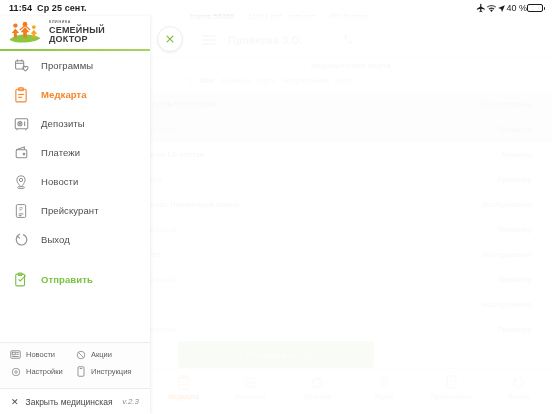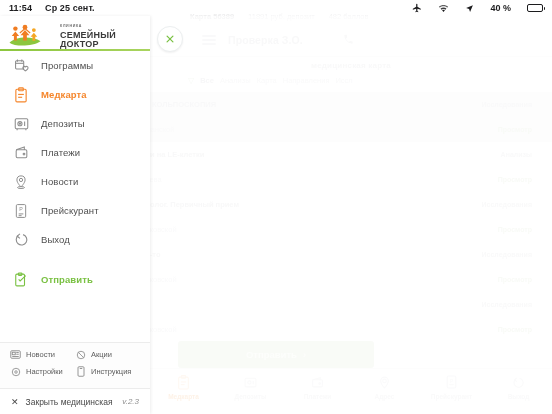--- a/index.html
+++ b/index.html
@@ -10,22 +10,22 @@
     -webkit-font-smoothing:antialiased;
   }
   .screen{position:relative;width:552px;height:414px;background:#fff;overflow:hidden;}
 
   
   .statusbar{
     position:absolute;left:0;top:0;width:552px;height:16px;
     display:flex;align-items:center;justify-content:space-between;
     padding:0 9px;box-sizing:border-box;z-index:50;background:transparent;
   }
-  .sb-left{display:flex;align-items:center;gap:13px;font-size:9px;color:#1c1c1e;font-weight:600;letter-spacing:.1px;}
-  .sb-right{display:flex;align-items:center;gap:16px;font-size:9px;color:#1c1c1e;font-weight:700;text-align:center;}
+  .sb-left{display:flex;align-items:center;gap:5px;font-size:9px;color:#1c1c1e;font-weight:600;letter-spacing:.1px;}
+  .sb-right{display:flex;align-items:center;gap:0;font-size:9px;color:#1c1c1e;font-weight:400;text-align:center;}
   .sb-icn{display:inline-flex;align-items:center;}
   .batt{
     width:16px;height:8px;border:1px solid #1c1c1e;border-radius:2px;position:relative;
     box-sizing:border-box;padding:1px;
   }
   .batt::after{content:"";position:absolute;right:-3px;top:2px;width:1.5px;height:3px;background:#1c1c1e;border-radius:0 1px 1px 0;}
   .batt-fill{height:100%;background:#1c1c1e;border-radius:1px;}
 
   
   .behind{position:absolute;left:0;top:0;width:552px;height:414px;z-index:5;}
@@ -87,21 +87,21 @@
   .btab.active .bt-lb{color:#fbe2ca;}
 
   
   .drawer{
     position:absolute;left:0;top:16px;width:150px;height:398px;
     background:#ffffff;z-index:20;
     box-shadow:1px 0 3px rgba(0,0,0,.07);
     display:flex;flex-direction:column;
   }
   .logo{
-    height:33px;display:flex;align-items:flex-end;gap:18px;padding:0 8px;box-sizing:border-box;
+    height:33px;display:flex;align-items:center;gap:7px;padding:0 8px;box-sizing:border-box;
   }
   .logo-mark{width:34px;height:26px;position:relative;flex:none;}
   .logo-text{display:flex;flex-direction:column;line-height:1;}
   .logo-text .lt-small{font-size:3.6px;letter-spacing:.7px;color:#6c6c6c;font-weight:700;}
   .logo-text .lt-big{font-size:9px;letter-spacing:.2px;color:#3a3a3a;font-weight:700;margin-top:2px;}
   .logo-rule{height:2px;background:linear-gradient(90deg,#8cc63e,#a9d45f);}
 
   .nav{}
   .nav-item{
     display:flex;align-items:center;gap:12px;height:29px;padding:0 13px;box-sizing:border-box;cursor:pointer;

